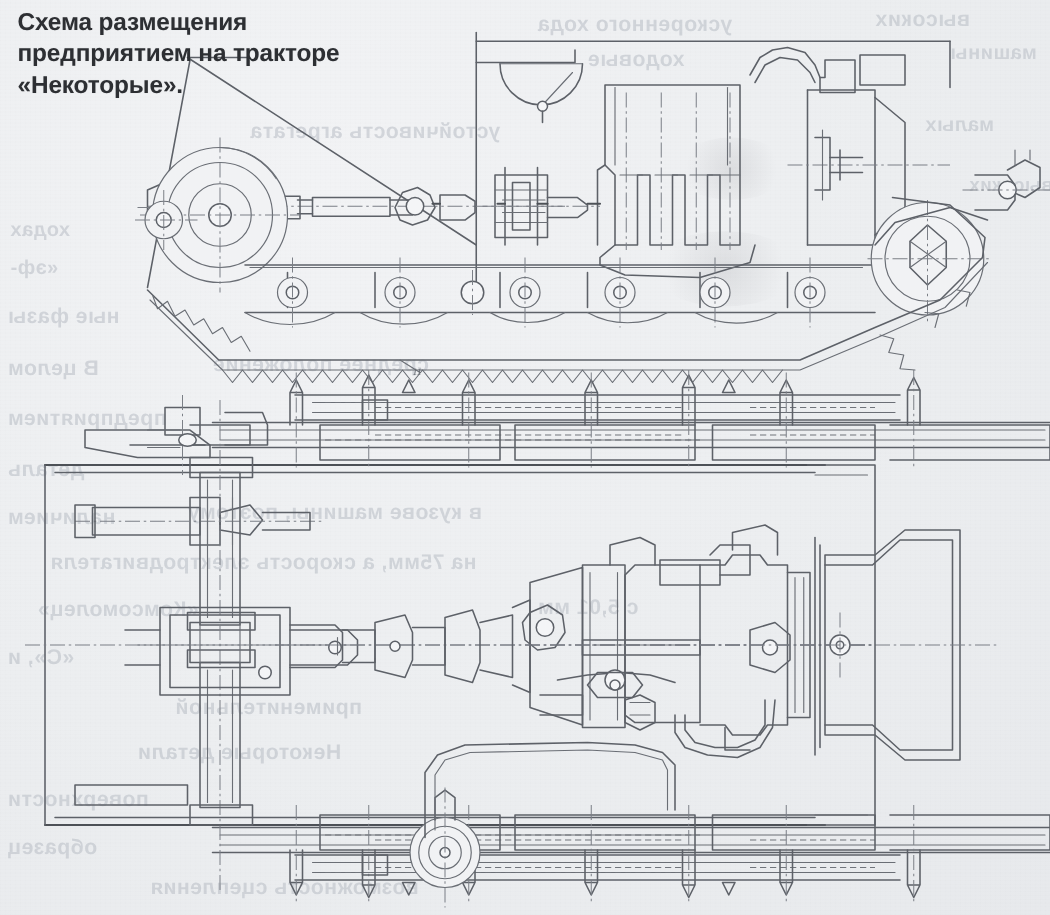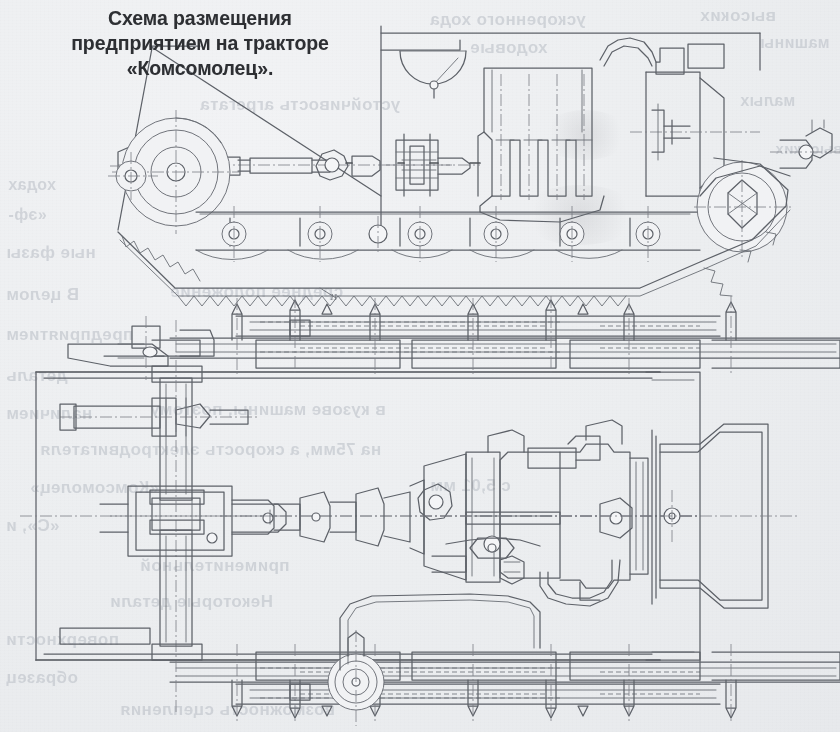--- a/index.html
+++ b/index.html
@@ -47,21 +47,20 @@
     position:absolute;
     left:14px;top:6px;
     width:372px;
     font-size:19.5px;
     font-weight:700;
     line-height:25px;
     color:#2d2f33;
     letter-spacing:-0.1px;
     z-index:40;
     text-shadow:0 0 1px rgba(0,0,0,.10);
-    text-align:center;
   }
 
   
   .dwg{
     position:absolute;
     left:0;top:0;
     width:840px;height:732px;
     z-index:20;
     font-style:italic;
   }
@@ -110,21 +109,21 @@
     </div>
 
   <div class="smudge" style="left:520px;top:185px;width:120px;height:60px;"></div>
   <div class="smudge" style="left:540px;top:110px;width:90px;height:50px;"></div>
 
   <div id="grain"></div>
 
   <div id="title">
       <div>Схема размещения</div>
       <div>предприятием на тракторе</div>
-      <div>«Комсомолец».</div>
+      <div>«Некоторые».</div>
     </div>
 
   <div class="dwg">
   <svg width="840" height="732" viewBox="0 0 840 732" xmlns="http://www.w3.org/2000/svg">
     <defs>
       <style>
         .l  { fill:none; stroke:#5d6168; stroke-width:1.25; stroke-linejoin:round; stroke-linecap:round;}
         .lt { fill:none; stroke:#6a6e75; stroke-width:0.9;  stroke-linejoin:round; stroke-linecap:round;}
         .lh { fill:none; stroke:#70747b; stroke-width:0.85; stroke-dasharray:5 3;}
         .lc { fill:none; stroke:#7b7f86; stroke-width:0.8;  stroke-dasharray:12 3 2 3;}

